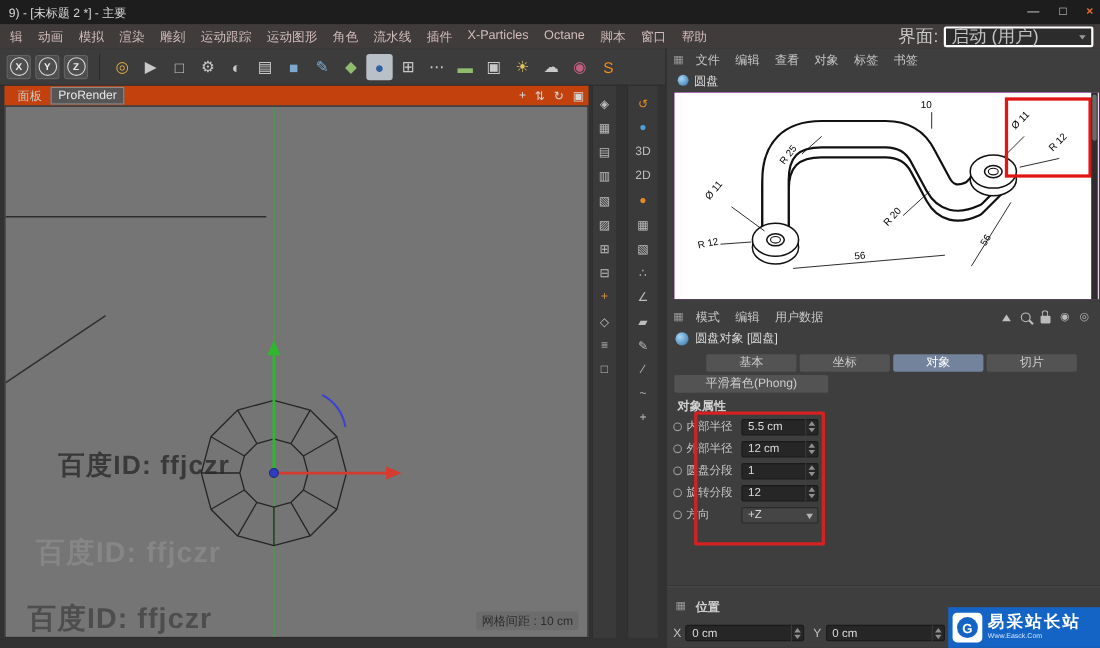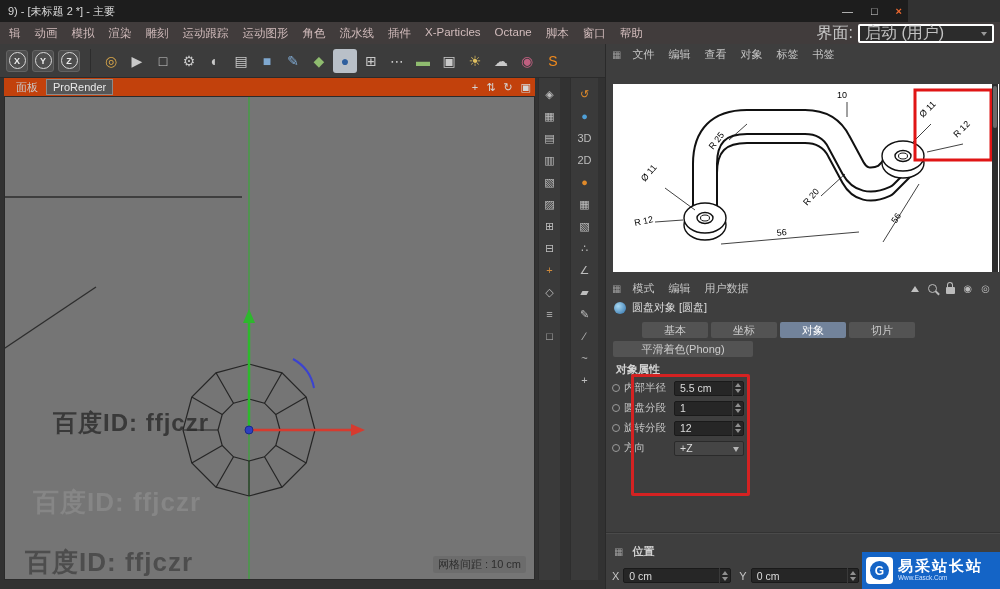--- a/index.html
+++ b/index.html
@@ -1,19 +1,19 @@
 <!DOCTYPE html>
 <html><head>
 <meta charset="utf-8">
 <style>
   html,body{margin:0;padding:0;background:#222;}
   .app{position:relative;width:1000px;height:589px;background:#323232;overflow:hidden;
        font-family:"Liberation Sans","DejaVu Sans",sans-serif;-webkit-font-smoothing:antialiased;}
   
-  .titlebar{position:absolute;left:0;top:0;width:908px;height:22px;background:#1d1d1d;
+  .titlebar{position:absolute;left:0;top:0;width:1000px;height:22px;background:#1d1d1d;
             display:flex;align-items:center;color:#d8d8d8;font-size:11px;padding-left:8px;box-sizing:border-box;}
   .win-controls{position:absolute;right:6px;top:0;height:22px;display:flex;align-items:center;gap:18px;font-size:11px;}
   .win-controls span{cursor:default;}
   .wc-close{color:#f06a30;font-weight:bold;}
   
   .menubar{position:absolute;left:0;top:22px;width:1000px;height:22px;background:#413c3c;
            display:flex;align-items:center;font-size:11.5px;color:#d2bcbc;box-sizing:border-box;padding-left:2px;}
   .menubar .mitem{padding:0 7px;white-space:nowrap;}
   .iface{margin-left:auto;display:flex;align-items:center;gap:5px;padding-right:6px;color:#c9c9c9;font-size:16px;}
   .iface-box{width:122px;height:15px;background:#2c2c2c;border:2px solid #ffffff;border-radius:2px;
@@ -66,21 +66,21 @@
   .i-tri{width:0;height:0;border:4px solid transparent;border-bottom:6px solid #c0c0c0;margin-bottom:2px;}
   .i-search{width:7px;height:7px;border:1.5px solid #bbb;border-radius:50%;position:relative;}
   .i-search::after{content:"";position:absolute;width:5px;height:1.5px;background:#bbb;transform:rotate(45deg);
                    right:-4px;bottom:-2px;}
   .i-lock{width:9px;height:7px;background:#bbb;border-radius:1px;position:relative;margin-top:4px;}
   .i-lock::before{content:"";position:absolute;top:-5px;left:1.5px;width:4px;height:5px;border:1.5px solid #bbb;
                   border-bottom:none;border-radius:3px 3px 0 0;}
   .i-circ{color:#bbb;font-size:10px;}
   .am-title{position:absolute;left:8px;top:256px;display:flex;align-items:center;gap:6px;color:#dcdcdc;}
   .tabs{position:absolute;left:36px;top:278px;display:flex;gap:3px;}
-  .tab{width:66px;height:16px;line-height:16px;text-align:center;background:#535353;color:#cccccc;border-radius:2px;}
+  .tab{width:82px;height:16px;line-height:16px;text-align:center;background:#535353;color:#cccccc;border-radius:2px;}
   .tab.active{background:#72839b;color:#ffffff;}
   .tab-phong{position:absolute;left:7px;top:297px;width:140px;height:16px;line-height:16px;text-align:center;
              background:#535353;color:#cccccc;border-radius:2px;}
   .section-h{position:absolute;left:10px;font-weight:bold;color:#d2d2d2;}
   .props{position:absolute;left:0;top:334px;width:100%;}
   .prow{display:flex;align-items:center;height:20px;padding-left:6px;}
   .ring{width:8px;height:8px;border:1.4px solid #9a9a9a;border-radius:50%;box-sizing:border-box;margin-right:4px;flex:none;}
   .plabel{width:50px;white-space:nowrap;overflow:hidden;font-size:10.5px;}
   .field{width:70px;height:15px;background:#262626;border:1px solid #1a1a1a;border-radius:2px;display:flex;
          align-items:center;padding:0 2px 0 5px;box-sizing:border-box;color:#dcdcdc;font-size:10.5px;}
@@ -372,20 +372,24 @@
       <span class="panel-grid-icon">▦</span>
       <div style="display:flex">
         <span class="pm-item">文件</span>
           <span class="pm-item">编辑</span>
           <span class="pm-item">查看</span>
           <span class="pm-item">对象</span>
           <span class="pm-item">标签</span>
           <span class="pm-item">书签</span>
       </div>
     </div>
+    <div class="om-object">
+      <span class="disc-dot"></span>
+      <span>圆盘</span>
+    </div>
 
     <div class="ref-image">
       <svg width="386" height="188" viewBox="0 0 386 188">
         <rect x="0" y="0" width="386" height="188" fill="#ffffff"></rect>
 
         <g stroke-linecap="round" stroke-linejoin="round" fill="none">
           <path d="M 92 143 L 92 89 Q 92 47 134 47 L 192 47 Q 216 47 226 67 L 240 93 Q 250 111 272 101 L 290 83" stroke="#111" stroke-width="26"></path>
           <path d="M 92 143 L 92 89 Q 92 47 134 47 L 192 47 Q 216 47 226 67 L 240 93 Q 250 111 272 101 L 290 83" stroke="#fff" stroke-width="22"></path>
           <path d="M 92 134 L 92 80 Q 92 38 134 38 L 192 38 Q 216 38 226 58 L 240 84 Q 250 102 272 92 L 290 74" stroke="#111" stroke-width="26"></path>
           <path d="M 92 134 L 92 80 Q 92 38 134 38 L 192 38 Q 216 38 226 58 L 240 84 Q 250 102 272 92 L 290 74" stroke="#fff" stroke-width="22"></path>
@@ -473,20 +477,31 @@
             <span class="plabel">内部半径</span>
             <div class="field">
               <span class="val">5.5 cm</span>
               <span class="stepper">
                 <i class="st-up"></i>
                 <i class="st-dn"></i>
               </span>
             </div>
           </div>
 
+          <div class="prow">
+            <span class="ring"></span>
+            <span class="plabel">外部半径</span>
+            <div class="field">
+              <span class="val">12 cm</span>
+              <span class="stepper">
+                <i class="st-up"></i>
+                <i class="st-dn"></i>
+              </span>
+            </div>
+          </div>
 
           <div class="prow">
             <span class="ring"></span>
             <span class="plabel">圆盘分段</span>
             <div class="field">
               <span class="val">1</span>
               <span class="stepper">
                 <i class="st-up"></i>
                 <i class="st-dn"></i>
               </span>

